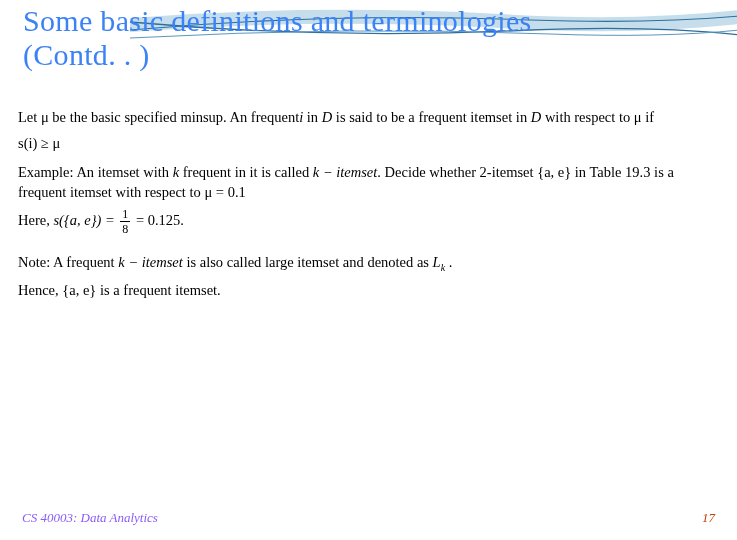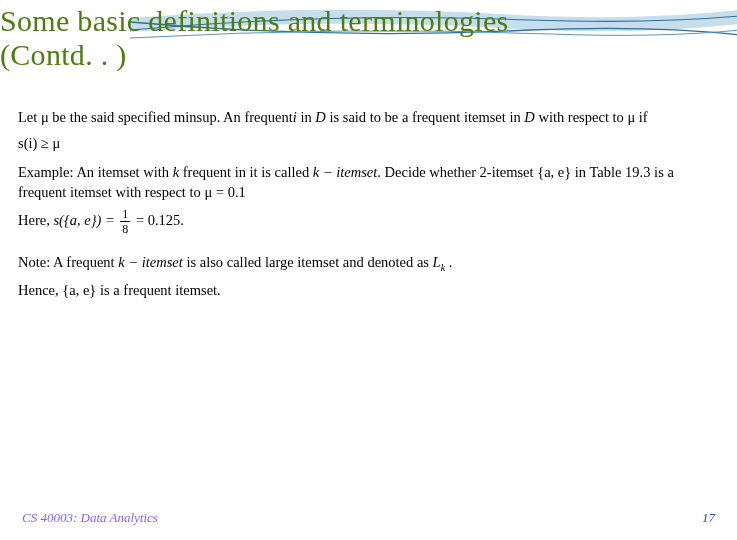--- a/index.html
+++ b/index.html
@@ -18,23 +18,24 @@
     width: 610px;
     height: 55px;
     pointer-events: none;
   }
   .title {
     position: absolute;
     top: 4px;
     left: 0;
     width: 585px;
     font-size: 30px;
-    color: #4d7c0f;
+    color: #3b82f6;
     font-weight: normal;
     letter-spacing: 0.3px;
+    padding-left: 23px;
   }
   .content {
     position: absolute;
     top: 108px;
     left: 18px;
     width: 700px;
     font-size: 14.5px;
     color: #000;
     line-height: 1.35;
   }
@@ -80,39 +81,39 @@
     font-size: 13px;
     color: #8b5cf6;
   }
   .footer-right {
     position: absolute;
     right: 22px;
     bottom: 14px;
     font-family: Georgia, 'Times New Roman', serif;
     font-style: italic;
     font-size: 13px;
-    color: #1d4ed8;
+    color: #c2410c;
   }
   .underline { }
 </style>
 </head>
 <body>
 
 <svg class="swoosh" viewBox="0 0 610 55" preserveAspectRatio="none">
   <path d="M0,18 Q180,4 370,14 Q500,22 610,10 L610,24 Q500,36 370,28 Q180,18 0,32 Z" fill="#a8cde0" opacity="0.65"></path>
   <path d="M0,22 Q200,40 400,30 Q520,25 610,35" stroke="#2d6e9e" stroke-width="1.3" fill="none"></path>
   <path d="M0,30 Q200,12 400,20 Q520,24 610,16" stroke="#2d6e9e" stroke-width="1.1" fill="none"></path>
   <path d="M0,38 Q220,26 420,34 Q530,38 610,30" stroke="#5a96bb" stroke-width="1" fill="none"></path>
 </svg>
 
 <div class="title">Some basic definitions and terminologies (Contd. . )</div>
 
 <div class="content">
   <div class="para">
-    <span>Let μ be the said specified </span><span class="underline">minsup</span><span>. An frequent</span><span class="ital">i</span><span> in </span><span class="ital">D</span><span> is said to be a frequent itemset in </span><span class="ital">D</span><span> with respect to μ if</span>
+    <span>Let μ be the basic specified </span><span class="underline">minsup</span><span>. An frequent</span><span class="ital">i</span><span> in </span><span class="ital">D</span><span> is said to be a frequent itemset in </span><span class="ital">D</span><span> with respect to μ if</span>
   </div>
   <div class="indent-formula">s(i)  ≥  μ</div>
 
   <div class="para">
     <span>Example: An itemset with </span><span class="ital">k</span><span> frequent in it is called </span><span class="ital nowrap">k − itemset</span><span>. Decide whether 2-itemset </span><span class="nowrap">{a, e}</span><span> in Table 19.3 is a frequent itemset with respect to μ = 0.1</span>
   </div>
 
   <div class="para">
     <span>Here, </span><span class="ital nowrap">s({a, e}) = </span><span class="frac"><span class="num">1</span><span class="den">8</span></span><span> = 0.125.</span>
   </div>

